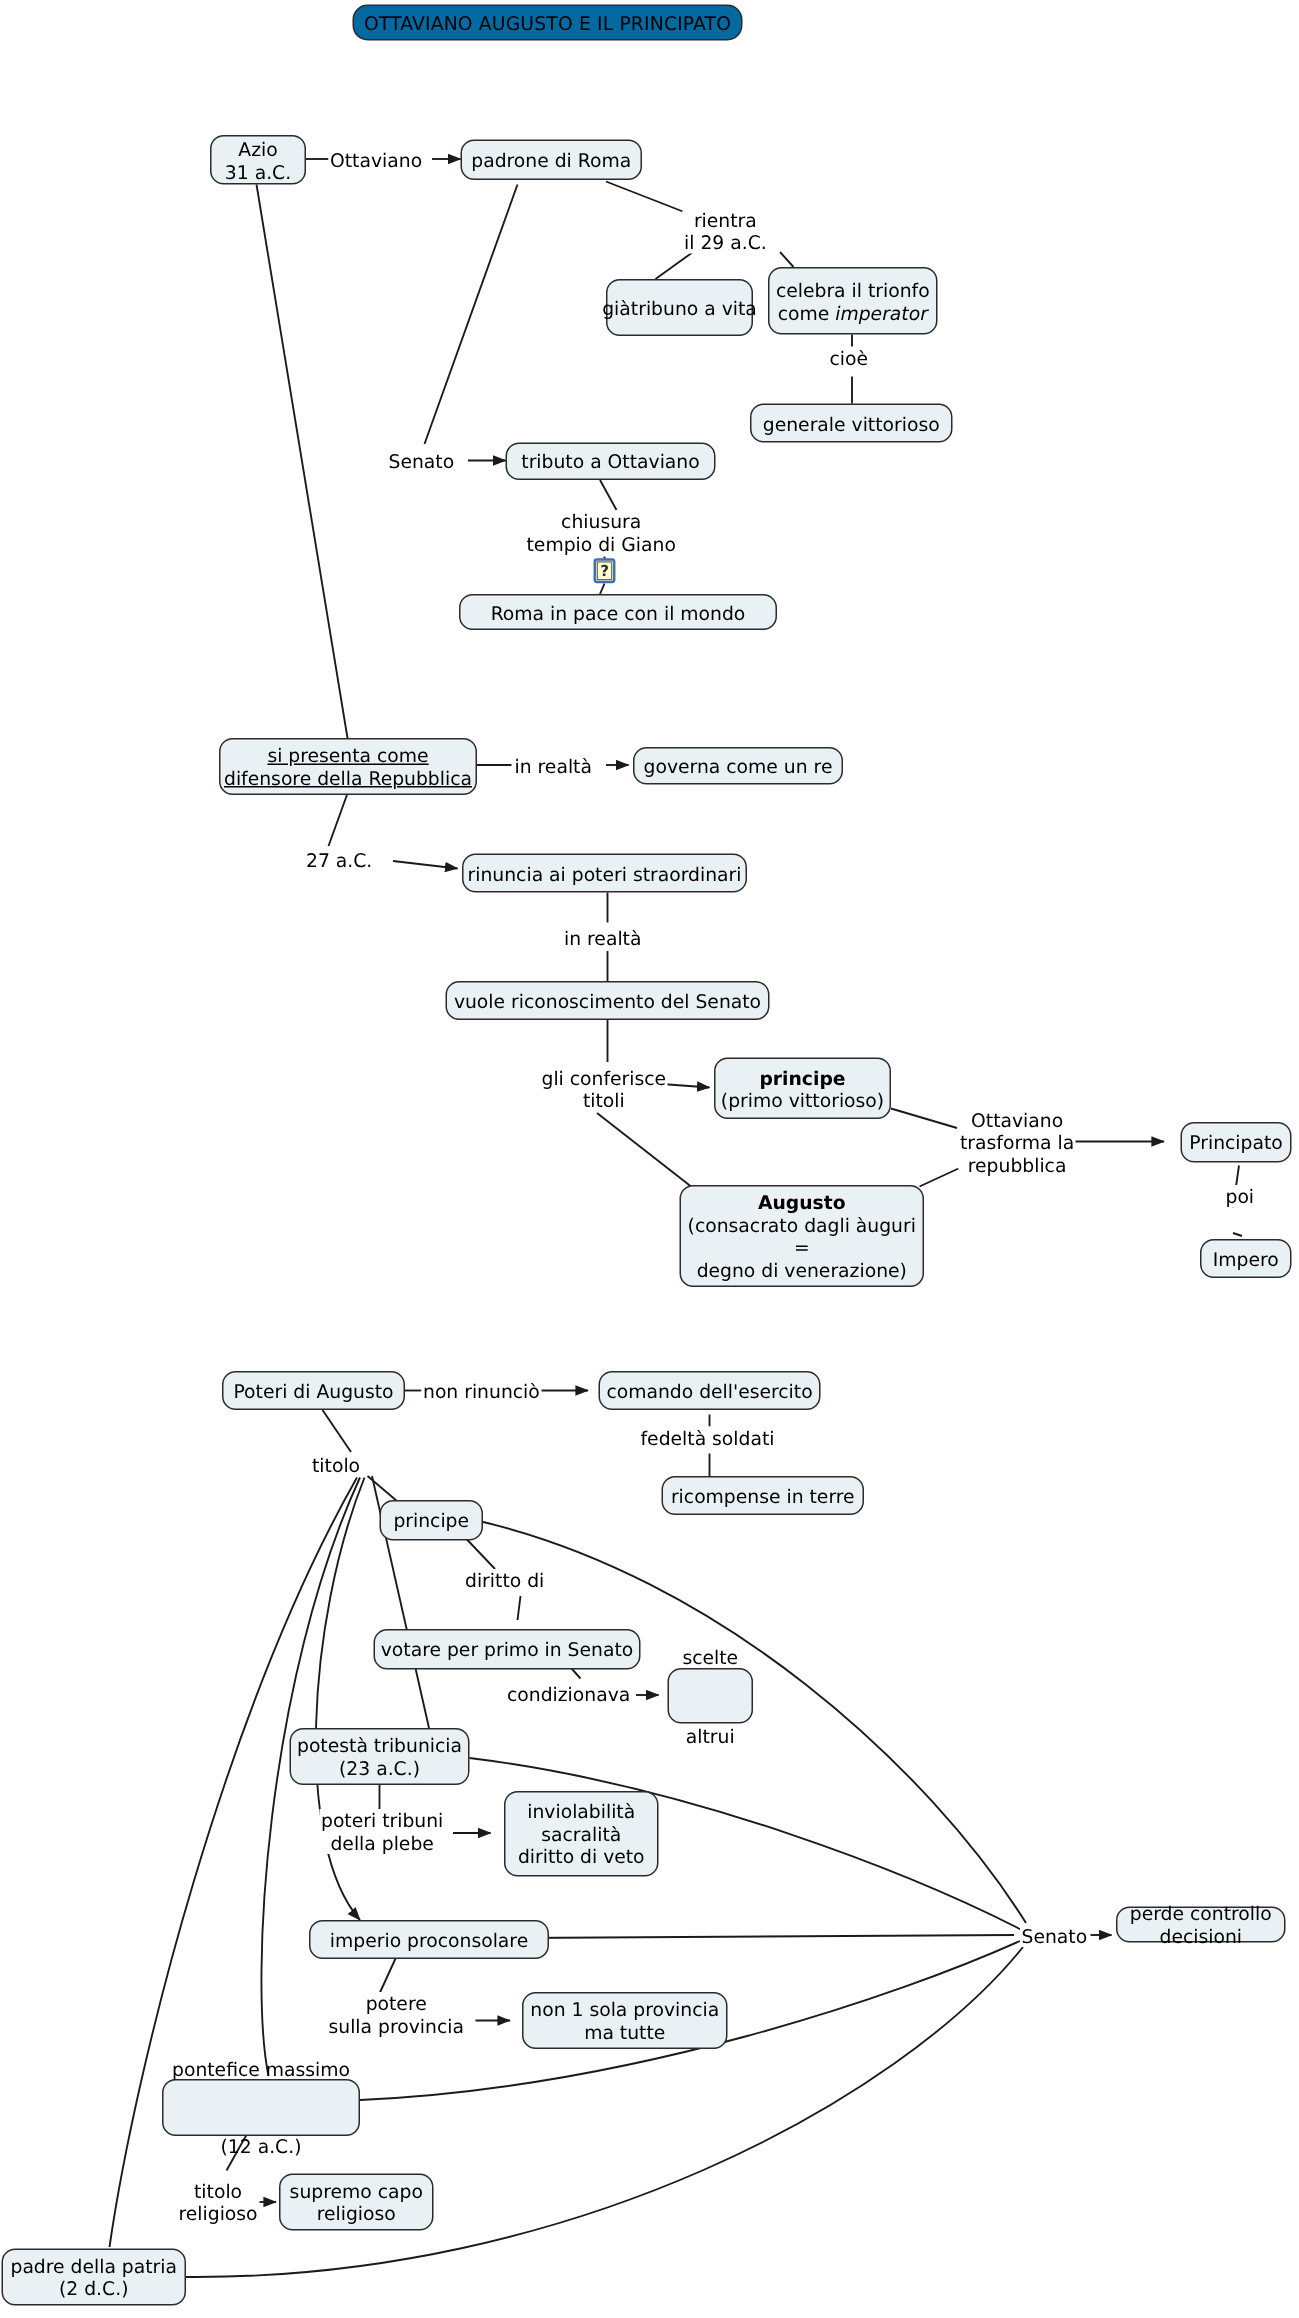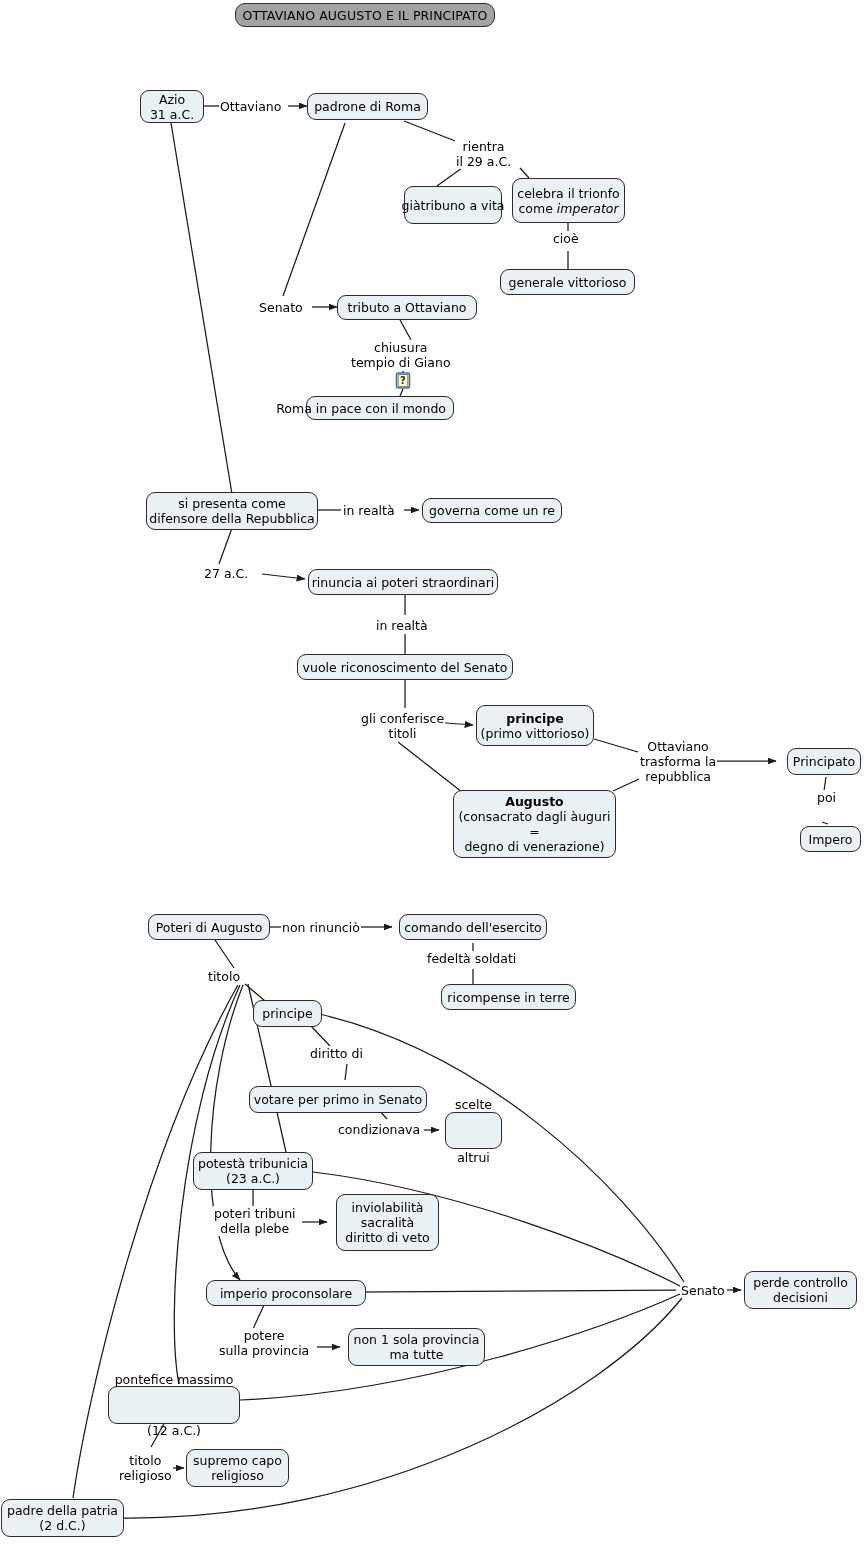--- a/index.html
+++ b/index.html
@@ -34,21 +34,21 @@
     justify-content: center;
     text-align: center;
     font-size: 12.5px;
     line-height: 15px;
     color: #000;
     padding: 2px 7px;
     white-space: nowrap;
     z-index: 3;
   }
   .node.title {
-    background: #a3a3a3;
+    background: #0369a1;
     border-radius: 10px;
     font-size: 12.5px;
     letter-spacing: 0.1px;
   }
   .node .b { font-weight: bold; }
   .node .it { font-style: italic; }
   .lbl {
     position: absolute;
     font-size: 12.5px;
     line-height: 15px;
@@ -182,25 +182,25 @@
   </div>
 
   <div class="node" style="left:500px; top:269px; width:135px; height:26px;">
     <span>generale vittorioso</span>
   </div>
 
   <div class="node" style="left:337px; top:295px; width:140px; height:25px;">
     <span>tributo a Ottaviano</span>
   </div>
 
-  <div class="node" style="left:306px; top:396px; width:148px; height:24px;justify-content:flex-end;">
+  <div class="node" style="left:306px; top:396px; width:212px; height:24px;">
     <span>Roma in pace con il mondo</span>
   </div>
 
-  <div class="node" style="left:146px; top:492px; width:172px; height:38px; flex-direction:column;">
+  <div class="node" style="left:146px; top:492px; width:172px; height:38px; flex-direction:column;text-decoration:underline;">
     <span>si presenta come</span>
     <span>difensore della Repubblica</span>
   </div>
 
   <div class="node" style="left:422px; top:498px; width:140px; height:25px;">
     <span>governa come un re</span>
   </div>
 
   <div class="node" style="left:308px; top:569px; width:190px; height:26px;">
     <span>rinuncia ai poteri straordinari</span>
@@ -283,21 +283,21 @@
   <div class="node" style="left:186px; top:1449px; width:103px; height:38px; flex-direction:column;">
     <span>supremo capo</span>
     <span>religioso</span>
   </div>
 
   <div class="node" style="left:1px; top:1499px; width:123px; height:38px; flex-direction:column;">
     <span>padre della patria</span>
     <span>(2 d.C.)</span>
   </div>
 
-  <div class="node" style="left:744px; top:1271px; width:113px; height:38px; flex-direction:column;">
+  <div class="node" style="left:744px; top:1271px; width:113px; height:24px; flex-direction:column;">
     <span>perde controllo</span>
     <span>decisioni</span>
   </div>
 
   <div class="lbl" style="left:219px; top:99px;">
     <span>Ottaviano</span>
   </div>
 
   <div class="lbl" style="left:455px; top:139px;">
     <div>rientra</div>

